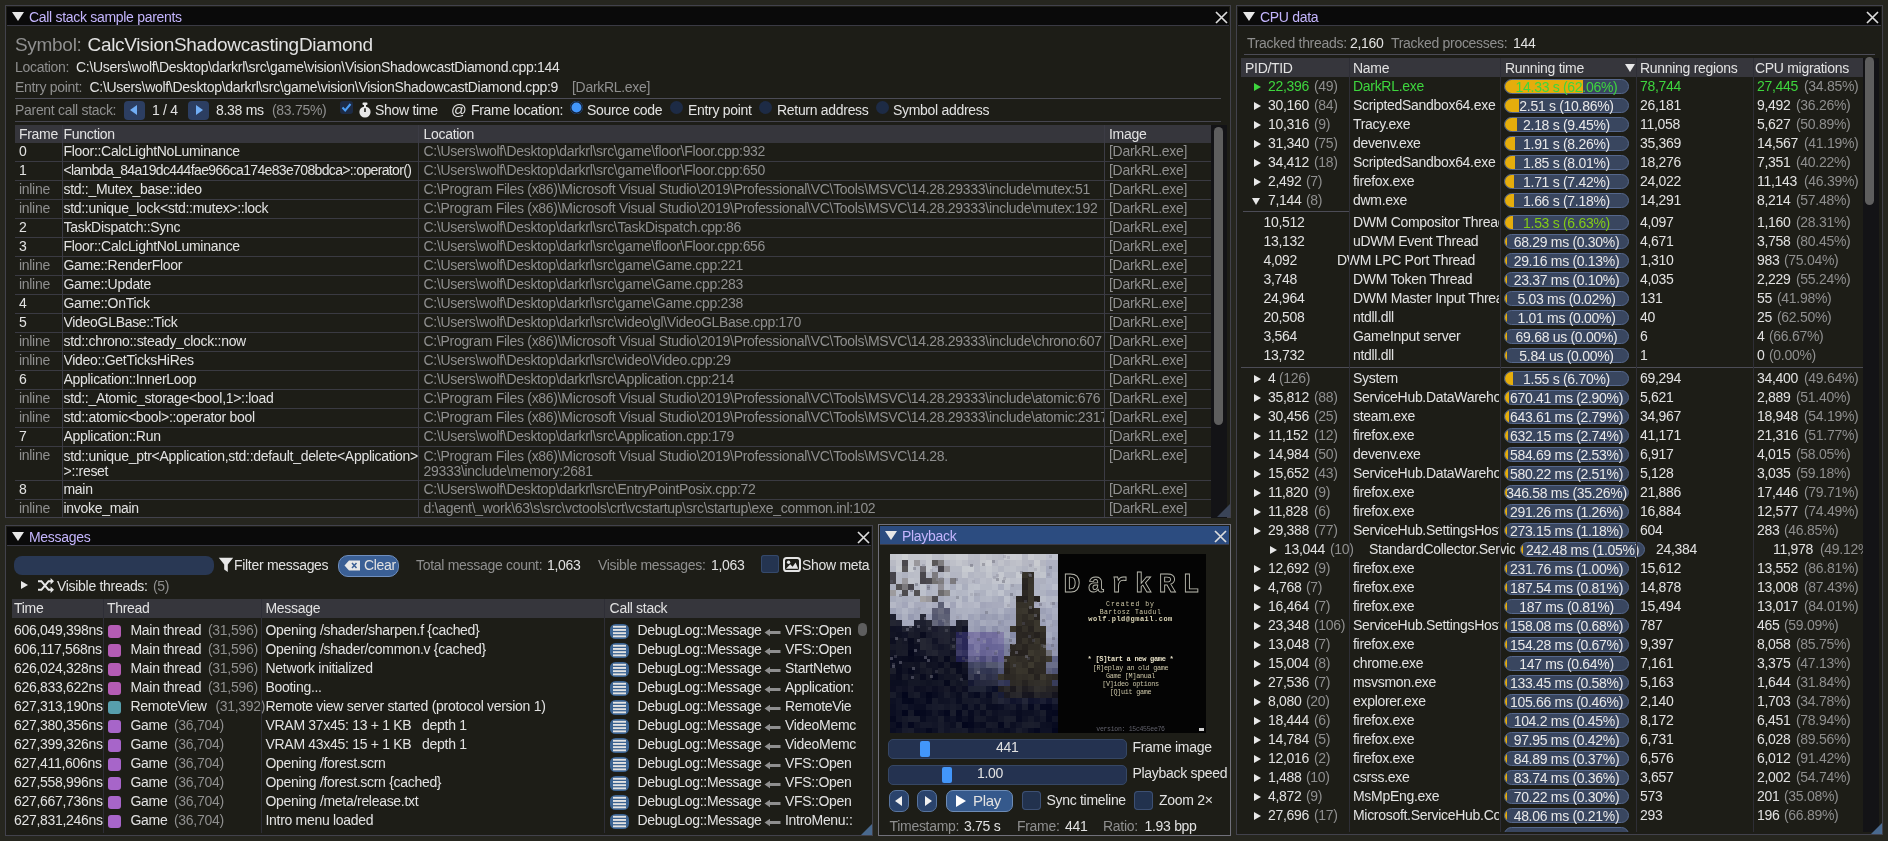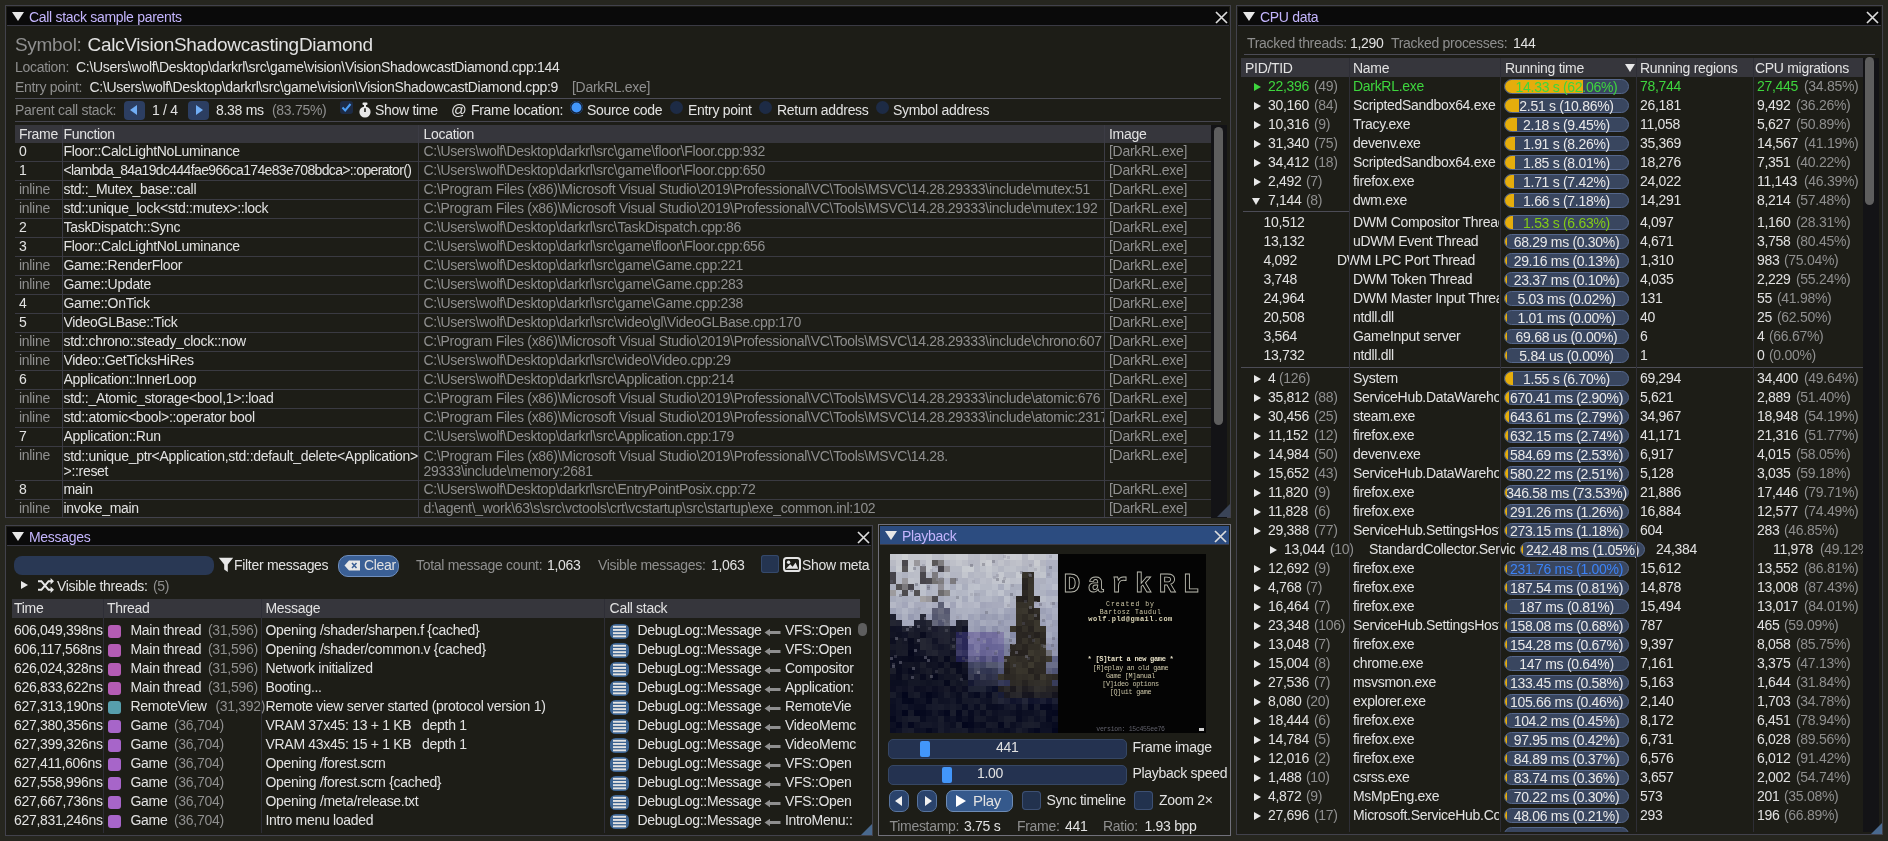--- a/index.html
+++ b/index.html
@@ -95,21 +95,21 @@
         <span class="ab gray" style="left:1094px">[DarkRL.exe]</span>
       </div>
       <div class="row sep" style="left:0;top:37px;width:1196px;height:19px;line-height:18px">
         <span class="ab w" style="left:4px">1</span>
         <div class="ab w" style="left:48.5px;width:354px;overflow:hidden;letter-spacing:-0.65px">&lt;lambda_84a19dc444fae966ca174e83e708bdca&gt;::operator()</div>
         <div class="ab gray" style="left:408.5px;width:680px;overflow:hidden">C:\Users\wolf\Desktop\darkrl\src\game\floor\Floor.cpp:650</div>
         <span class="ab gray" style="left:1094px">[DarkRL.exe]</span>
       </div>
       <div class="row sep" style="left:0;top:56px;width:1196px;height:19px;line-height:18px">
         <span class="ab gray" style="left:4px">inline</span>
-        <div class="ab w" style="left:48.5px;width:354px;overflow:hidden">std::_Mutex_base::call</div>
+        <div class="ab w" style="left:48.5px;width:354px;overflow:hidden">std::_Mutex_base::ideo</div>
         <div class="ab gray" style="left:408.5px;width:680px;overflow:hidden">C:\Program Files (x86)\Microsoft Visual Studio\2019\Professional\VC\Tools\MSVC\14.28.29333\include\mutex:51</div>
         <span class="ab gray" style="left:1094px">[DarkRL.exe]</span>
       </div>
       <div class="row sep" style="left:0;top:75px;width:1196px;height:19px;line-height:18px">
         <span class="ab gray" style="left:4px">inline</span>
         <div class="ab w" style="left:48.5px;width:354px;overflow:hidden">std::unique_lock&lt;std::mutex&gt;::lock</div>
         <div class="ab gray" style="left:408.5px;width:680px;overflow:hidden">C:\Program Files (x86)\Microsoft Visual Studio\2019\Professional\VC\Tools\MSVC\14.28.29333\include\mutex:192</div>
         <span class="ab gray" style="left:1094px">[DarkRL.exe]</span>
       </div>
       <div class="row sep" style="left:0;top:94px;width:1196px;height:19px;line-height:18px">
@@ -309,21 +309,21 @@
           <rect width="19" height="15" rx="5.5" fill="#3a6290"></rect>
           <rect x="3" y="1.8" width="13" height="1.9" fill="#e2e2e2"></rect>
           <rect x="3" y="5" width="13" height="1.9" fill="#e2e2e2"></rect>
           <rect x="3" y="8.2" width="13" height="1.9" fill="#e2e2e2"></rect>
           <rect x="3" y="11.4" width="13" height="1.9" fill="#e2e2e2"></rect>
         </svg>
         <span class="ab w" style="left:625.5px">DebugLog::Message</span>
         <svg class="ab" style="left:751.5px;top:5.5px" width="17" height="9" viewBox="0 0 17 9">
           <path d="M0.5 4.5 L6 0.8 V3 H16.5 V6 H6 V8.2 Z" fill="#8f8f8f"></path>
         </svg>
-        <span class="ab w" style="left:773px">Compositor</span>
+        <span class="ab w" style="left:773px">StartNetwo</span>
       </div>
       <div class="row" style="left:0;top:80.5px;width:848px;height:19px;line-height:18px">
         <span class="ab w" style="left:2px">626,833,622ns</span>
         <div class="sw" style="left:95.5px;top:2.5px;background:#b45cb4"></div>
         <span class="ab w" style="left:118.5px">Main thread</span>
         <span class="ab gray" style="left:196px">(31,596)</span>
         <span class="ab w" style="left:253.5px">Booting...</span>
         <svg class="ab" style="left:598px;top:2px" width="19" height="15" viewBox="0 0 19 15">
           <rect width="19" height="15" rx="5.5" fill="#3a6290"></rect>
           <rect x="3" y="1.8" width="13" height="1.9" fill="#e2e2e2"></rect>
@@ -1487,21 +1487,21 @@
     <div class="tbar">
       <div class="tri-d" style="left:5px;top:5px"></div>
       <div class="tt" style="left:22px">CPU data</div>
       <div class="xx" style="left:628px;top:4px">
         <svg width="13" height="13" viewBox="0 0 13 13" style="position:absolute;left:0;top:0">
           <path d="M1 1 L12 12 M12 1 L1 12" stroke="#dcdcdc" stroke-width="1.7"></path>
         </svg>
       </div>
     </div>
     <div class="ab gray" style="left:10px;top:28.5px">Tracked threads:</div>
-    <div class="ab w" style="left:113px;top:28.5px">1,290</div>
+    <div class="ab w" style="left:113px;top:28.5px">2,160</div>
     <div class="ab gray" style="left:154px;top:28.5px">Tracked processes:</div>
     <div class="ab w" style="left:276px;top:28.5px">144</div>
     <div class="hline" style="left:7px;right:7px;top:47.5px"></div>
     <div class="ab" style="left:4px;top:52px;width:622px;height:774px;overflow:hidden">
       <div class="hdrbg" style="left:0;top:0;width:622px;height:19px"></div>
       <div class="ab w" style="left:4px;top:1.5px">PID/TID</div>
       <div class="ab w" style="left:112px;top:1.5px">Name</div>
       <div class="ab w" style="left:264px;top:1.5px">Running time</div>
       <div class="ab" style="left:384px;top:6px;width:0;height:0;border-left:5px solid transparent;border-right:5px solid transparent;border-top:8px solid #e8e8e8"></div>
       <div class="ab w" style="left:399px;top:1.5px">Running regions</div>
@@ -1766,21 +1766,21 @@
         <span class="ab gray" style="left:555px">(59.18%)</span>
       </div>
       <div class="row" style="left:0;top:425.5px;width:622px;height:19px;line-height:18px">
         <div class="ab" style="left:13px;top:5px;width:0;height:0;border-top:4.5px solid transparent;border-bottom:4.5px solid transparent;border-left:7.5px solid #e8e8e8"></div>
         <span class="ab w" style="left:27px">11,820</span>
         <span class="ab gray" style="left:73px">(9)</span>
         <div class="ab w" style="left:112px;width:146px;overflow:hidden">firefox.exe</div>
         <div class="bar" style="left:263px;top:1.5px">
           <div class="fill" style="width:2.2px"></div>
         </div>
-        <div class="bartxt" style="left:263px;top:0.5px;color:#e8e8e8">346.58 ms (73.53%)</div>
+        <div class="bartxt" style="left:263px;top:0.5px;color:#e8e8e8">346.58 ms (35.26%)</div>
         <span class="ab w" style="left:399px">21,886</span>
         <span class="ab w" style="left:516px">17,446</span>
         <span class="ab gray" style="left:563px">(79.71%)</span>
       </div>
       <div class="row" style="left:0;top:444.5px;width:622px;height:19px;line-height:18px">
         <div class="ab" style="left:13px;top:5px;width:0;height:0;border-top:4.5px solid transparent;border-bottom:4.5px solid transparent;border-left:7.5px solid #e8e8e8"></div>
         <span class="ab w" style="left:27px">11,828</span>
         <span class="ab gray" style="left:73px">(6)</span>
         <div class="ab w" style="left:112px;width:146px;overflow:hidden">firefox.exe</div>
         <div class="bar" style="left:263px;top:1.5px">
@@ -1818,21 +1818,21 @@
         <span class="ab gray" style="left:563px">(49.12%)</span>
       </div>
       <div class="row" style="left:0;top:501.5px;width:622px;height:19px;line-height:18px">
         <div class="ab" style="left:13px;top:5px;width:0;height:0;border-top:4.5px solid transparent;border-bottom:4.5px solid transparent;border-left:7.5px solid #e8e8e8"></div>
         <span class="ab w" style="left:27px">12,692</span>
         <span class="ab gray" style="left:73px">(9)</span>
         <div class="ab w" style="left:112px;width:146px;overflow:hidden">firefox.exe</div>
         <div class="bar" style="left:263px;top:1.5px">
           <div class="fill" style="width:2.2px"></div>
         </div>
-        <div class="bartxt" style="left:263px;top:0.5px;color:#3b82f6">231.76 ms (1.00%)</div>
+        <div class="bartxt" style="left:263px;top:0.5px;color:#e5e5e5">231.76 ms (1.00%)</div>
         <span class="ab w" style="left:399px">15,612</span>
         <span class="ab w" style="left:516px">13,552</span>
         <span class="ab gray" style="left:563px">(86.81%)</span>
       </div>
       <div class="row" style="left:0;top:520.5px;width:622px;height:19px;line-height:18px">
         <div class="ab" style="left:13px;top:5px;width:0;height:0;border-top:4.5px solid transparent;border-bottom:4.5px solid transparent;border-left:7.5px solid #e8e8e8"></div>
         <span class="ab w" style="left:27px">4,768</span>
         <span class="ab gray" style="left:65px">(7)</span>
         <div class="ab w" style="left:112px;width:146px;overflow:hidden">firefox.exe</div>
         <div class="bar" style="left:263px;top:1.5px">

